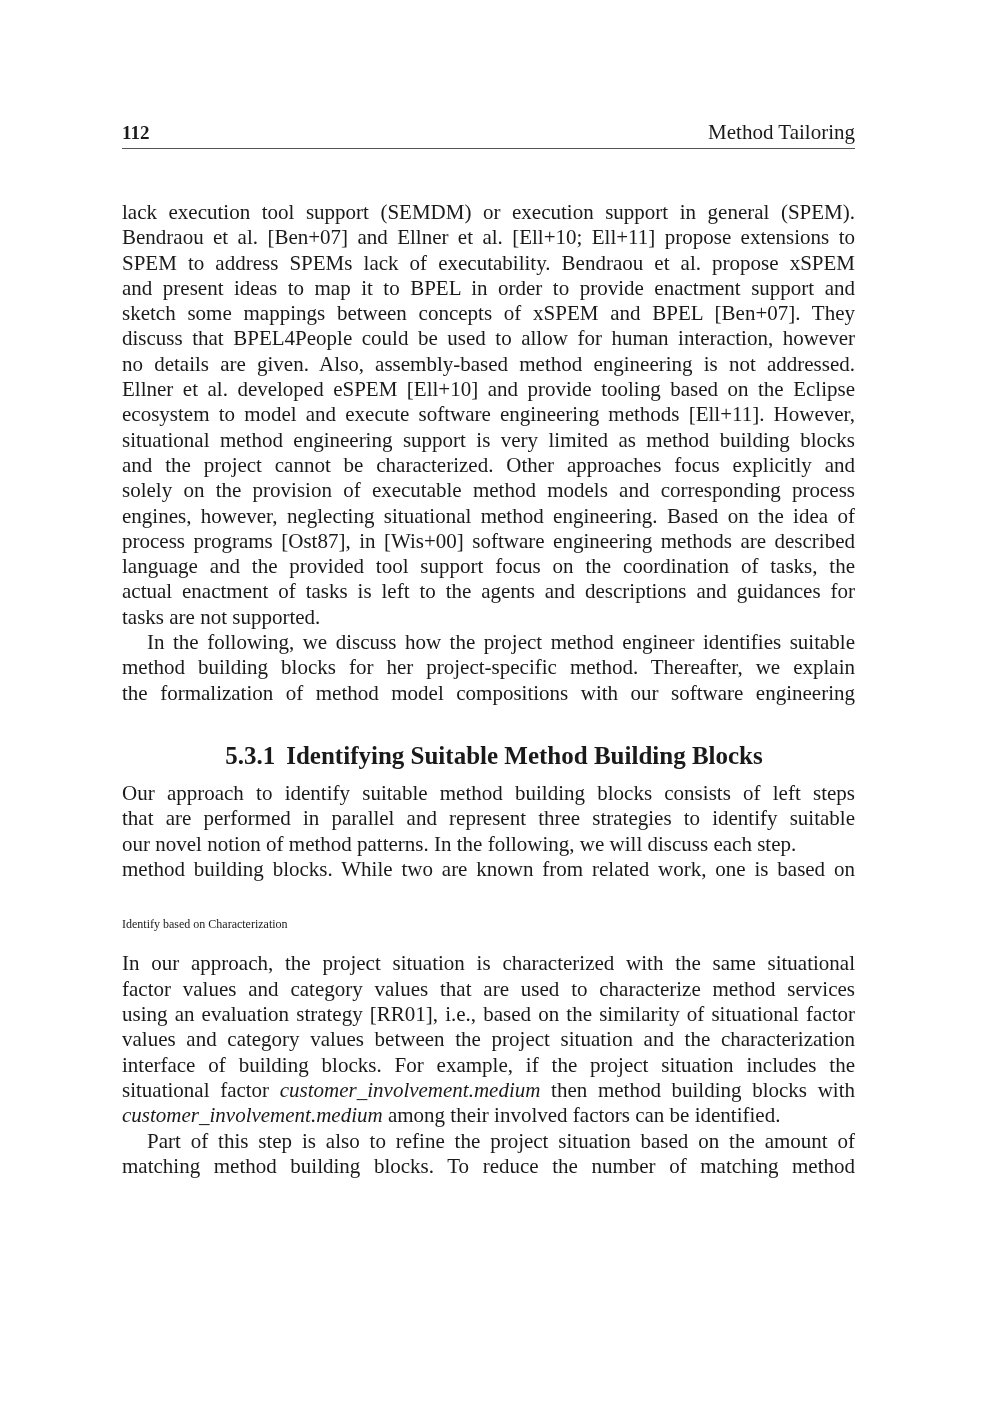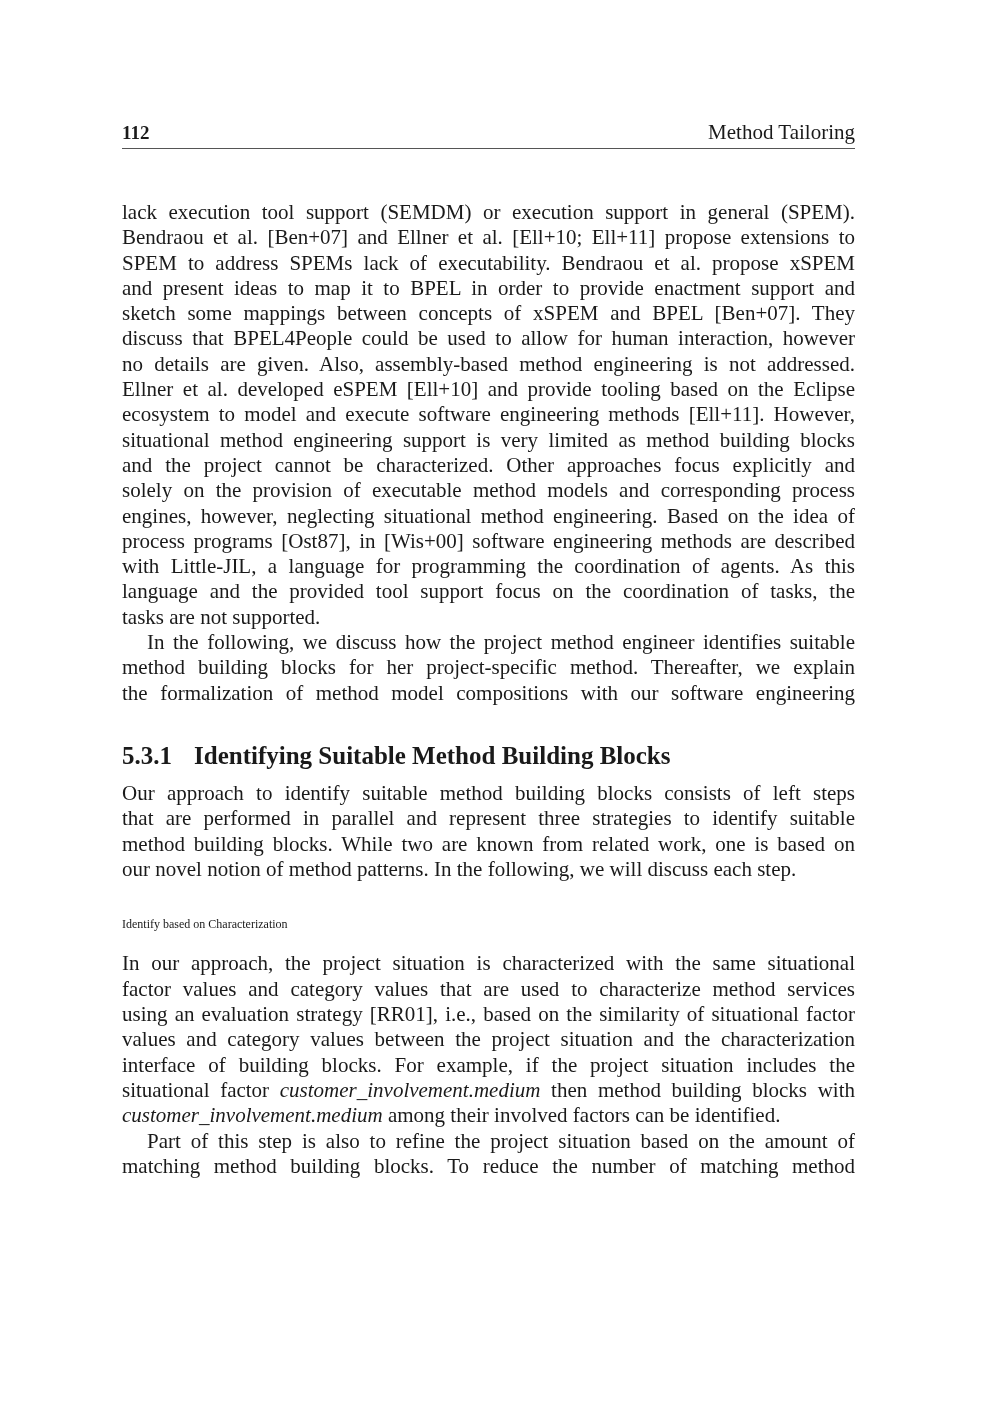--- a/index.html
+++ b/index.html
@@ -4,21 +4,21 @@
 <style>
   html, body { margin:0; padding:0; background:#ffffff; }
   body { width:1000px; height:1414px; position:relative; overflow:hidden;
          font-family:"Liberation Serif","DejaVu Serif",serif; color:#1a1a1a; }
   .header { position:absolute; left:122px; top:118px; width:733px; height:30px;
             border-bottom:1px solid #555;text-align:center; }
   .pnum { position:absolute; left:0; top:4px; font-size:19px; font-weight:bold; }
   .rtitle { position:absolute; right:0; top:2px; font-size:21px; }
   .body { position:absolute; left:122px; top:180px; width:733px; font-size:21px; line-height:25.3px;margin-top:20px; }
   .body p { margin:0; text-align:justify; }
-  .sec { font-size:25px; font-weight:bold; margin:35px 0 10px 0; line-height:30px; }
+  .sec { font-size:25px; font-weight:bold; margin:35px 0 10px 0; line-height:30px;text-align:center; }
   .sec .num { display:inline-block; width:72px; }
   .subsec { font-size:12px; font-weight:normal; margin:30px 0 14px 0; }
   .ln { display:block; text-align:justify; text-align-last:justify; white-space:nowrap; }
   .ln.last { text-align-last:left; }
   .ln.ind { padding-left:25px; }
   i { font-style:italic; }
 </style>
 </head>
 <body>
 
@@ -36,39 +36,39 @@
     <span class="ln">sketch some mappings between concepts of xSPEM and BPEL [Ben+07]. They</span>
     <span class="ln">discuss that BPEL4People could be used to allow for human interaction, however</span>
     <span class="ln">no details are given. Also, assembly-based method engineering is not addressed.</span>
     <span class="ln">Ellner et al. developed eSPEM [Ell+10] and provide tooling based on the Eclipse</span>
     <span class="ln">ecosystem to model and execute software engineering methods [Ell+11]. However,</span>
     <span class="ln">situational method engineering support is very limited as method building blocks</span>
     <span class="ln">and the project cannot be characterized. Other approaches focus explicitly and</span>
     <span class="ln">solely on the provision of executable method models and corresponding process</span>
     <span class="ln">engines, however, neglecting situational method engineering. Based on the idea of</span>
     <span class="ln">process programs [Ost87], in [Wis+00] software engineering methods are described</span>
-    <span class="ln">with Little-JIL, a language for programming the coordination of agents. As this</span>
     <span class="ln">language and the provided tool support focus on the coordination of tasks, the</span>
+    <span class="ln">actual enactment of tasks is left to the agents and descriptions and guidances for</span>
     <span class="ln last">tasks are not supported.</span>
   </p>
   <p>
     <span class="ln ind">In the following, we discuss how the project method engineer identifies suitable</span>
     <span class="ln">method building blocks for her project-specific method. Thereafter, we explain</span>
     <span class="ln">the formalization of method model compositions with our software engineering</span>
   </p>
 
   <div class="sec">
     <span class="num">5.3.1</span><span>Identifying Suitable Method Building Blocks</span>
   </div>
 
   <p>
     <span class="ln">Our approach to identify suitable method building blocks consists of left steps</span>
     <span class="ln">that are performed in parallel and represent three strategies to identify suitable</span>
+    <span class="ln last">our novel notion of method patterns. In the following, we will discuss each step.</span>
     <span class="ln">method building blocks. While two are known from related work, one is based on</span>
-    <span class="ln last">our novel notion of method patterns. In the following, we will discuss each step.</span>
   </p>
 
   <div class="subsec">Identify based on Characterization</div>
 
   <p>
     <span class="ln">In our approach, the project situation is characterized with the same situational</span>
     <span class="ln">factor values and category values that are used to characterize method services</span>
     <span class="ln">using an evaluation strategy [RR01], i.e., based on the similarity of situational factor</span>
     <span class="ln">values and category values between the project situation and the characterization</span>
     <span class="ln">interface of building blocks. For example, if the project situation includes the</span>

